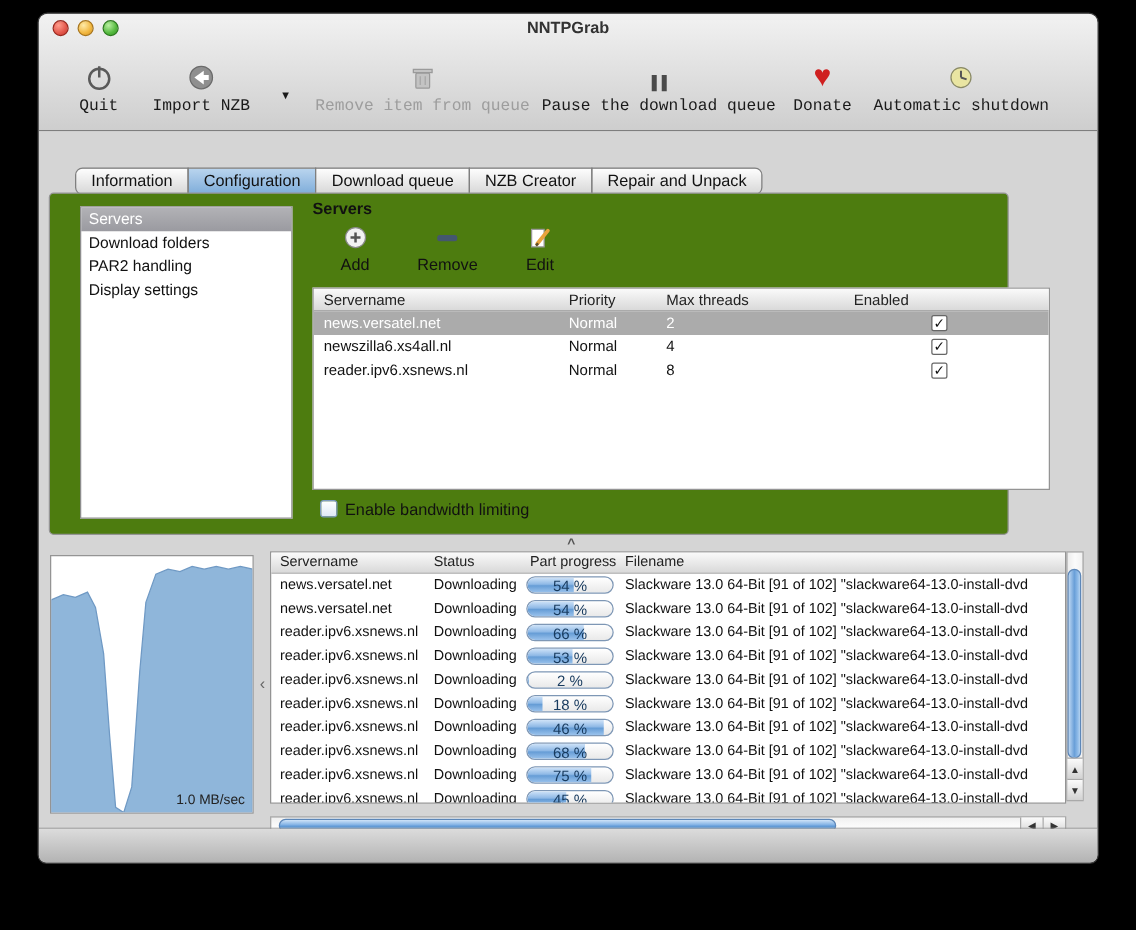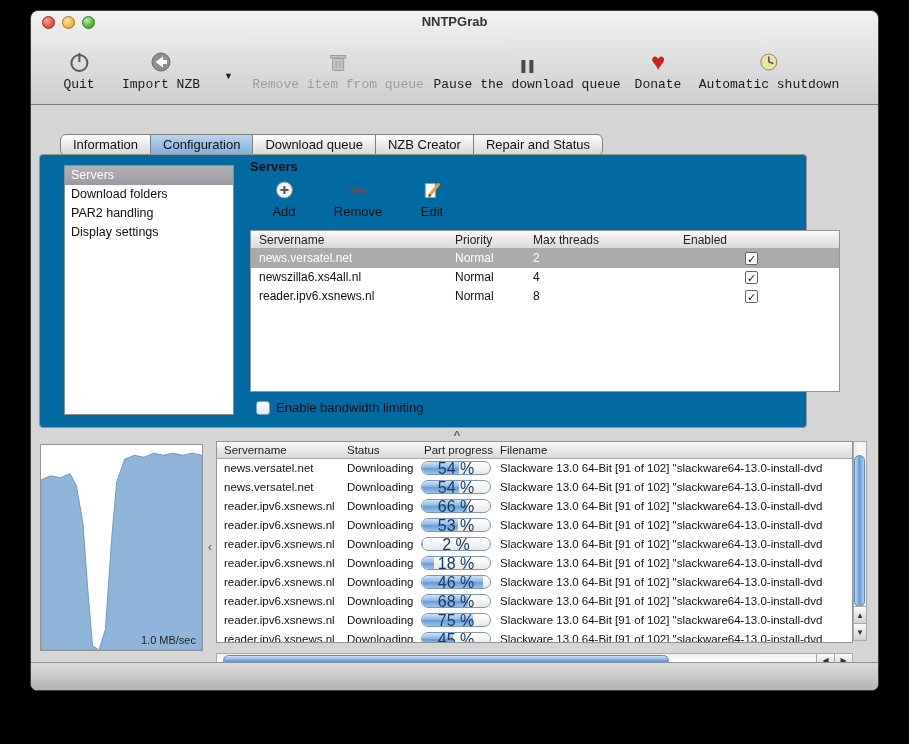--- a/index.html
+++ b/index.html
@@ -32,21 +32,21 @@
   
   .tabs { position:absolute; left:14px; top:123px; display:flex; }
   .tab { border:1px solid #7f7f7f; margin-left:-1px; padding:2px 12px 3px;
          font-size:13px; color:#111; background:linear-gradient(#fdfdfd,#d7d7d7); }
   .tab:first-child { border-radius:6px 0 0 6px; margin-left:15px; }
   .tab:last-child { border-radius:0 6px 6px 0; }
   .tab.active { background:linear-gradient(#b9d4ee,#7fadda); }
 
   
   .frame { position:absolute; left:8px; top:143px; width:768px; height:274px;
-           border:1px solid #949494; border-radius:4px; background:#0369a1; }
+           border:1px solid #949494; border-radius:4px; background:#4d7c0f; }
   .sidebar { position:absolute; left:24px; top:10px; width:170px; height:250px;
              background:#fff; border:1px solid #8d8d8d; font-size:12.5px; }
   .sitem { height:19px; line-height:19px; padding-left:6px; color:#111; }
   .sitem.selected { background:linear-gradient(#b2b2b6,#9a9aa0); color:#fff; }
 
   .panel-title { position:absolute; left:210px; top:4px; font-size:13px; font-weight:bold; color:#111; }
 
   .abtn { position:absolute; top:24px; transform:translateX(-50%); text-align:center; }
   .abtn .aicon { height:22px; display:flex; align-items:center; justify-content:center; }
   .abtn .albl { font-size:13px; color:#111; margin-top:3px; }
@@ -57,21 +57,21 @@
   .shead, .srow { display:grid; grid-template-columns:196px 78px 150px 1fr; }
   .shead { height:18px; line-height:18px; background:linear-gradient(#fafafa,#d9d9d9);
            border-bottom:1px solid #aaa; color:#222; }
   .shead span, .srow span { padding-left:8px; overflow:hidden; white-space:nowrap; }
   .srow { height:19px; line-height:19px; color:#111; }
   .srow.selected { background:#ababab; color:#fff; }
   .cb { display:inline-block; width:13px; height:13px; margin:3px 0 0 62px; padding:0 !important;
         background:#fff; border:1px solid #666; border-radius:2px;
         font-size:11px; line-height:12px; text-align:center; color:#111; }
 
-  .bwrow { position:absolute; left:216px; top:245px; display:flex; align-items:flex-end; }
+  .bwrow { position:absolute; left:216px; top:245px; display:flex; align-items:flex-start; }
   .aquacheck { width:14px; height:14px; border:1px solid #7f9cc0; border-radius:3px;
                background:linear-gradient(#ffffff,#dfe9f5); }
   .bwlbl { font-size:13px; color:#111; margin-left:6px; }
 
   
   .collapse-handle { position:absolute; left:419px; top:418px; width:14px; height:12px;
                      font-size:11px; font-weight:bold; color:#555; text-align:center; line-height:12px; }
   .splitter-handle { position:absolute; left:173px; top:528px; width:12px; height:16px;
                      font-size:13px; color:#666; text-align:center; line-height:16px; }
 
@@ -84,21 +84,21 @@
   .qhead, .qrow { display:grid; grid-template-columns:123px 77px 76px 1fr; }
   .qhead { height:17px; line-height:17px; background:linear-gradient(#fafafa,#d9d9d9);
            border-bottom:1px solid #aaa; color:#222; }
   .qhead span, .qrow span.txt { padding-left:7px; overflow:hidden; white-space:nowrap; }
   .qrow { height:19px; line-height:19px; color:#111; }
   .pbar { position:relative; display:block; width:70px; height:14px; margin:2px 0 0 4px;
           border:1px solid #7e97b5; border-radius:7px;
           background:linear-gradient(#ffffff,#e9e9e9); overflow:hidden; }
   .pfill { position:absolute; left:0; top:0; bottom:0; border-radius:6px 0 0 6px;
            background:linear-gradient(#cfe3f8 0%, #8fb9e6 45%, #669dd6 55%, #9ac2ec 100%); }
-  .plabel { position:absolute; inset:0; text-align:center; font-size:16px; line-height:14px; color:#173a5e; }
+  .plabel { position:absolute; inset:0; text-align:center; font-size:12px; line-height:14px; color:#173a5e; }
 
   
   .vsb { position:absolute; left:822px; top:430px; width:14px; height:200px;
          background:linear-gradient(to right,#ececec,#fbfbfb 50%,#f1f1f1);
          border:1px solid #a9a9a9; }
   .vthumb { position:absolute; left:0px; width:11px; top:13px; height:152px; border-radius:6px;
             background:linear-gradient(to right,#bcd6f2,#699fd8 50%,#8fbbe8 80%,#b4d2ef);
             border:1px solid #5d87b8; }
   .vbtn { position:absolute; left:0; width:12px; height:17px;
           background:linear-gradient(#fbfbfb,#d2d2d2); border-top:1px solid #a9a9a9;
@@ -193,21 +193,21 @@
       </div>
       <div class="tlabel">Automatic shutdown</div>
     </div>
   </div>
 
   <div class="tabs">
     <div class="tab">Information</div>
     <div class="tab active">Configuration</div>
     <div class="tab">Download queue</div>
     <div class="tab">NZB Creator</div>
-    <div class="tab">Repair and Status</div>
+    <div class="tab">Repair and Unpack</div>
   </div>
 
   <div class="frame">
     <div class="sidebar">
       <div class="sitem selected">Servers</div>
       <div class="sitem">Download folders</div>
       <div class="sitem">PAR2 handling</div>
       <div class="sitem">Display settings</div>
     </div>
 

